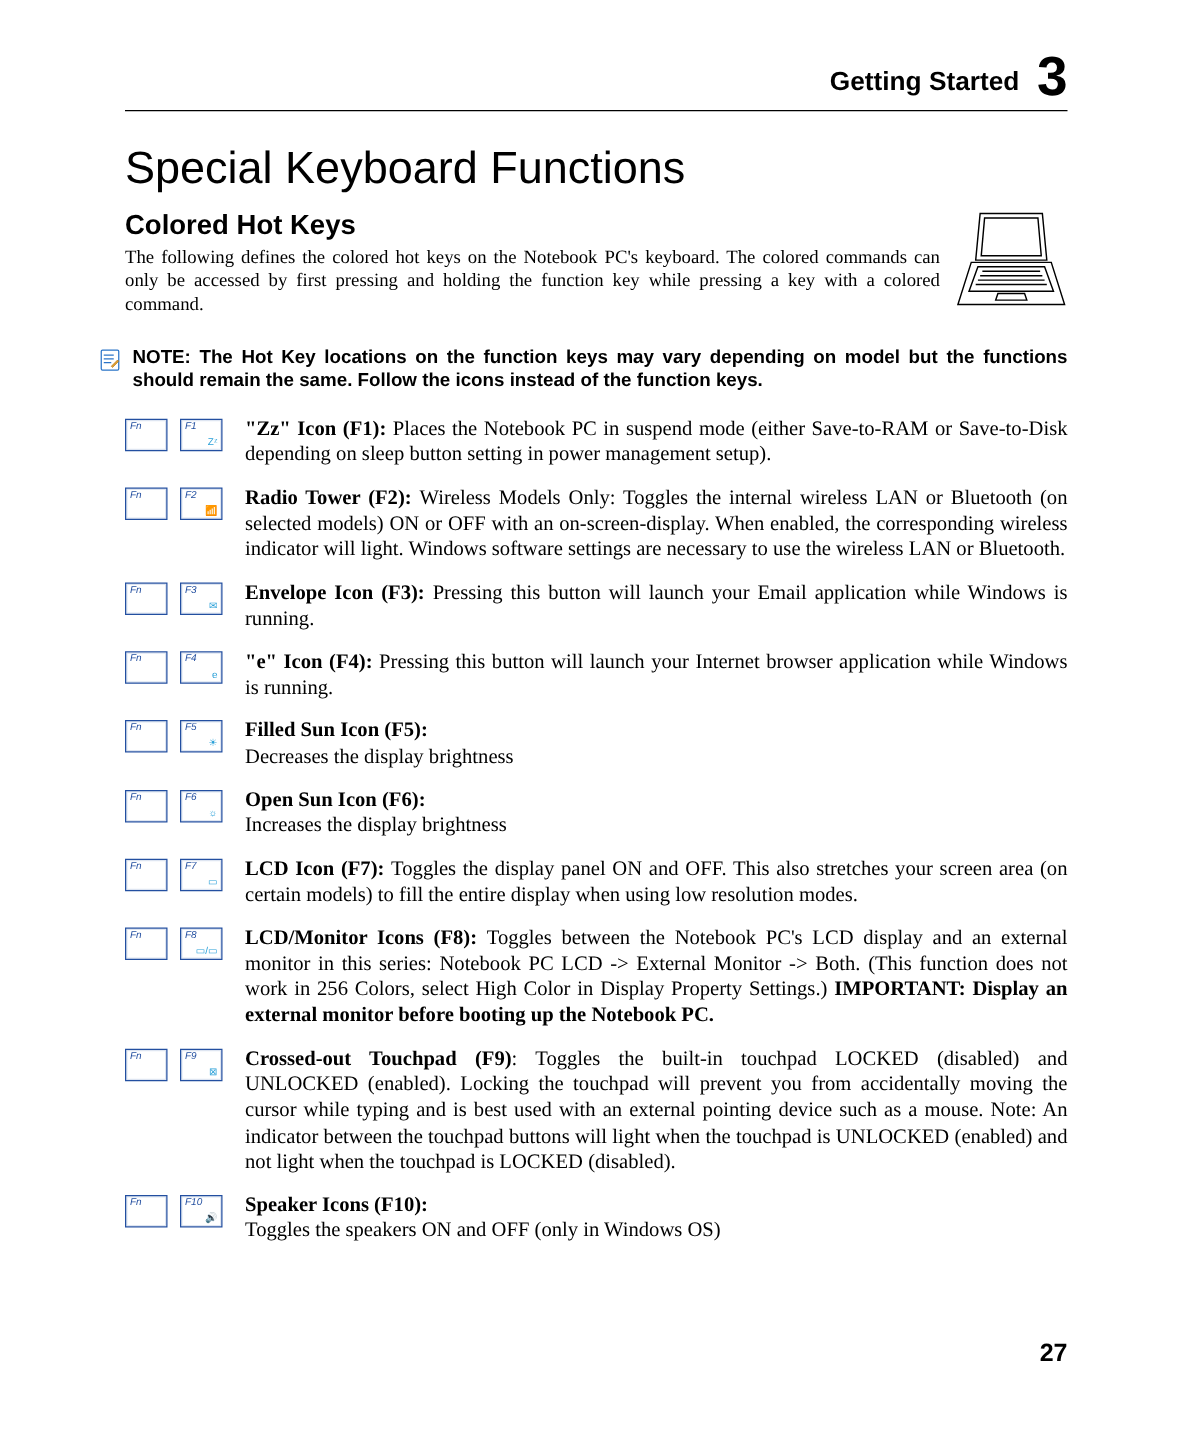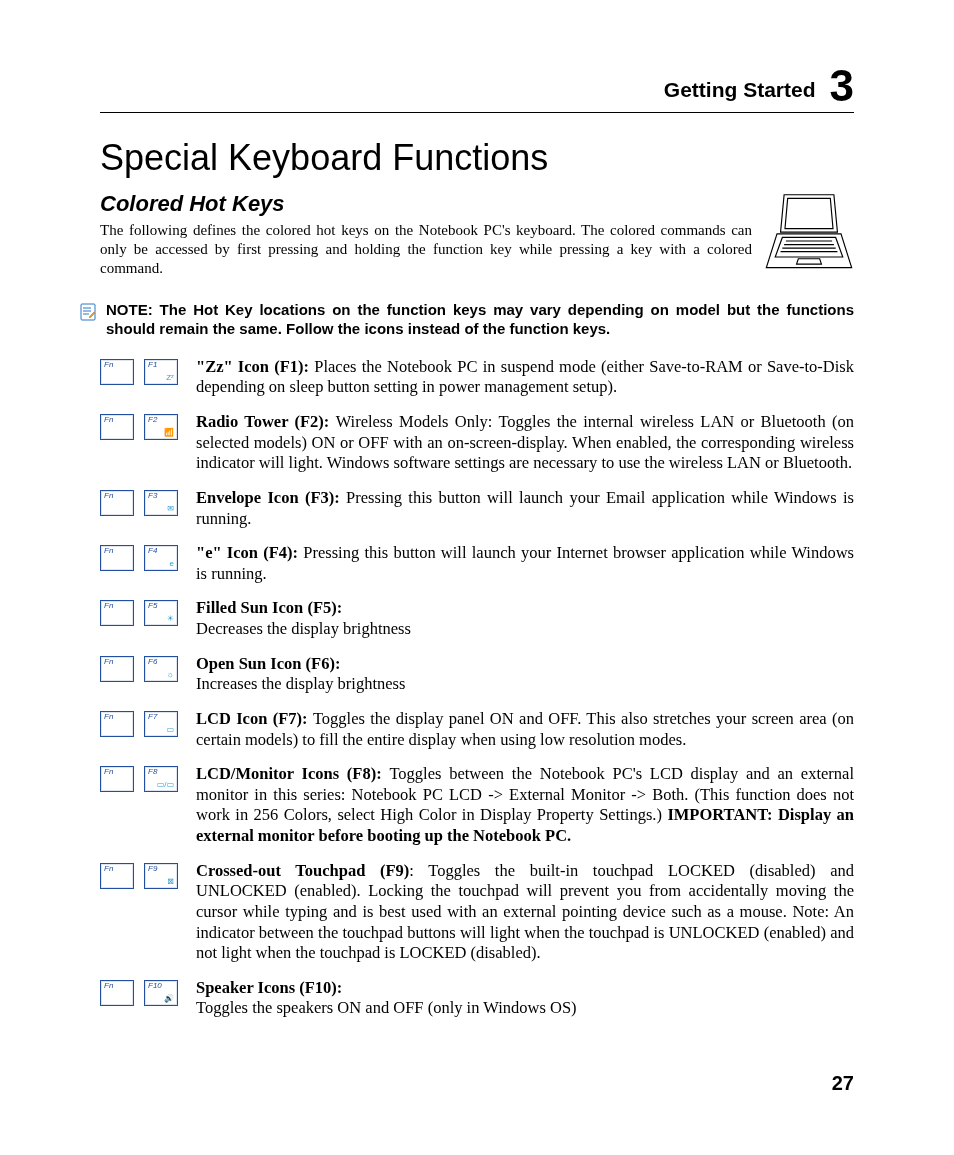--- a/index.html
+++ b/index.html
@@ -5,21 +5,21 @@
   body {
     margin: 0;
     background: #fff;
     font-family: "Times New Roman", Times, serif;
     color: #000;
   }
   .page {
     width: 954px;
     height: 1155px;
     box-sizing: border-box;
-    padding: 64px 100px 30px 100px;
+    padding: 40px 100px 30px 100px;
     position: relative;
   }
   .hdr-line {
     border-bottom: 1.5px solid #000;
     margin-bottom: 14px;
     padding-bottom: 4px;
     display: flex;
     align-items: flex-end;
     justify-content: flex-end;
   }
@@ -42,21 +42,20 @@
     font-size: 36px;
     margin: 24px 0 12px 0;
   }
   .intro-row { display: flex; }
   .intro-text { flex: 1; }
   .h2 {
     font-family: Helvetica, Arial, sans-serif;
     font-weight: bold;
     font-size: 22px;
     margin: 0 0 4px 0;
-    font-style: italic;
   }
   .para {
     font-size: 15px;
     line-height: 1.25;
     text-align: justify;
     margin: 0 0 10px 0;
   }
   .laptop {
     width: 90px;
     margin-left: 12px;

